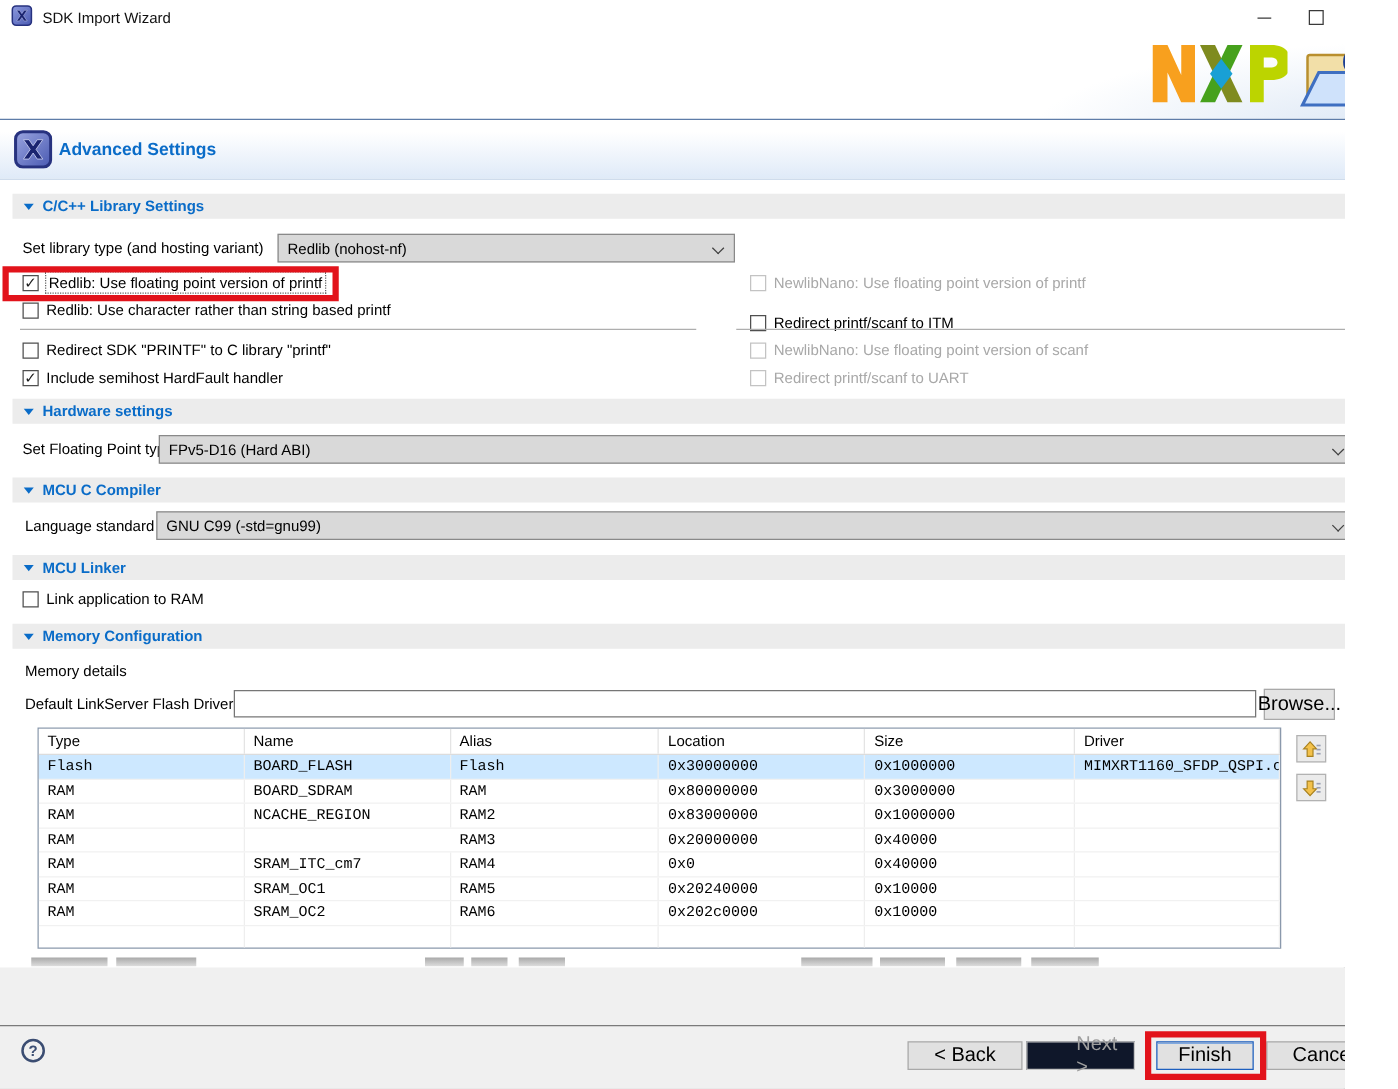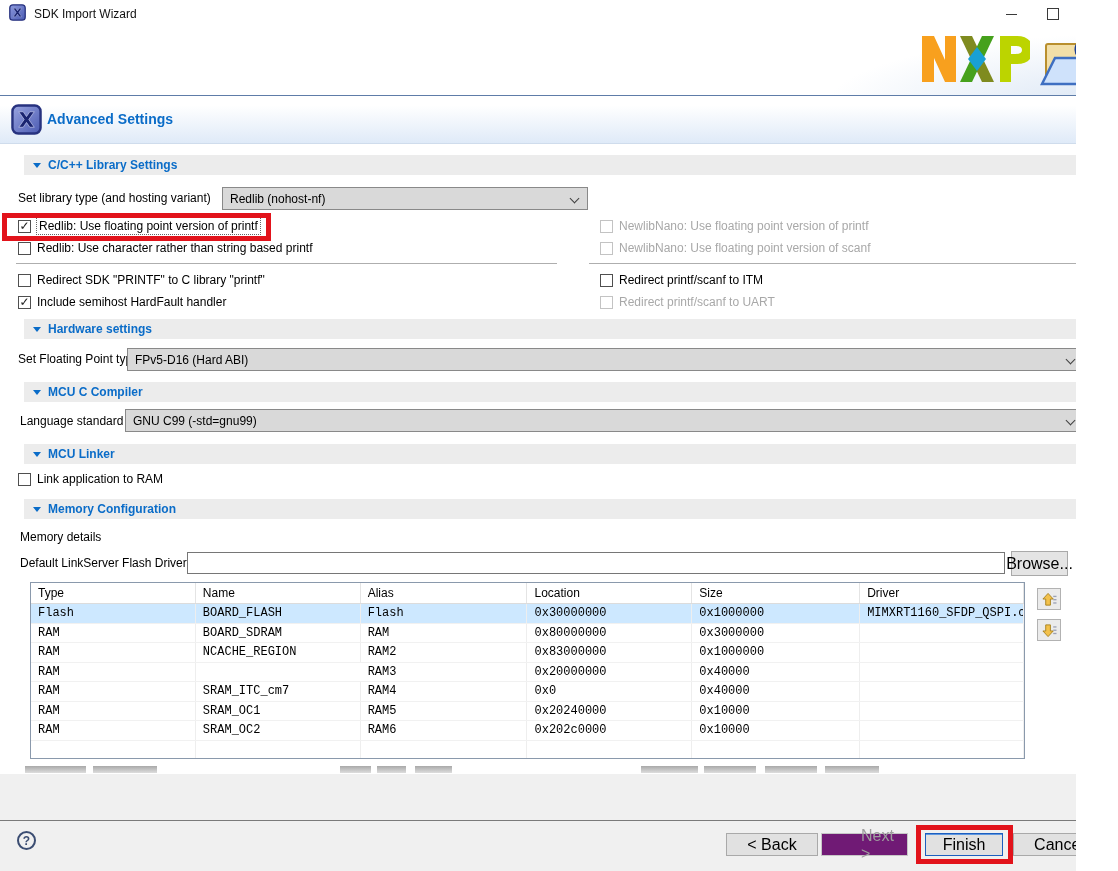--- a/index.html
+++ b/index.html
@@ -20,21 +20,21 @@
     background:radial-gradient(ellipse at 100% 120%, #d9e5f4 0%, rgba(255,255,255,0) 65%);}
   .nxp-logo{position:absolute;left:922px;top:8px;}
   .folder-icon{position:absolute;left:1040px;top:8px;}
   
   .content{position:absolute;left:0;top:95px;width:1118px;height:679px;background:#fff;
     border-top:1px solid #5e7ca8;box-sizing:border-box;}
   .page-header{position:absolute;left:0;top:0;width:1091px;height:48px;
     background:linear-gradient(#ffffff 20%, #dfeaf8 100%);border-bottom:1px solid #cfdcec;box-sizing:border-box;}
   .page-title{position:absolute;left:47px;top:15px;font-size:14px;font-weight:bold;color:#0a6cc8;}
   .mcux-icon{position:absolute;left:11px;top:8px;}
-  .sec-bar{position:absolute;left:24px;width:1077px;height:20px;background:#ececec;
+  .sec-bar{position:absolute;left:10px;width:1077px;height:20px;background:#ececec;
     display:flex;align-items:center;gap:7px;padding-left:9px;box-sizing:border-box;}
   .sec-title{font-weight:bold;color:#0a6cc8;font-size:12px;}
   .tri-down{width:0;height:0;border-left:4px solid transparent;border-right:4px solid transparent;
     border-top:5px solid #0a6cc8;flex:none;}
   .form-label{position:absolute;height:16px;line-height:16px;color:#000;white-space:nowrap;}
   .combo{position:absolute;height:23px;background:#d9d9d9;border:1px solid #898989;box-sizing:border-box;
     display:flex;align-items:center;padding:0 26px 0 7px;}
   .combo .chev{position:absolute;right:9px;top:7px;width:6px;height:6px;
     border-right:1.6px solid #404040;border-bottom:1.6px solid #404040;transform:rotate(45deg);}
   .text-input{position:absolute;border:1px solid #767676;background:#fff;box-sizing:border-box;
@@ -70,21 +70,21 @@
   .sb-chev.down{transform:rotate(45deg);margin-bottom:3px;}
   .sb-thumb{position:absolute;left:0;top:23px;width:18px;height:580px;background:#c2c2c2;}
   
   .footer{position:absolute;left:0;top:774px;width:1118px;height:97px;background:#f0f0f0;}
   .footer-sep{position:absolute;left:0;top:46px;width:1118px;height:1px;background:#7a7a7a;}
   .help-btn{position:absolute;left:17px;top:57px;width:19px;height:19px;border:2px solid #3b4d72;border-radius:50%;
     box-sizing:border-box;color:#3b4d72;font-weight:bold;font-size:12px;display:flex;align-items:center;justify-content:center;}
   .btn{position:absolute;height:23px;background:#e1e1e1;border:1px solid #a9a9a9;box-sizing:border-box;
     display:flex;align-items:center;justify-content:center;font-size:16px;color:#000;}
   .btn.default{border-color:#1d5fbf;box-shadow:inset 0 1px 0 #5f97e0;}
-  .btn.disabled{color:#9e9e9e;border-color:#c6c6c6;background:#701a75;padding-left:39px;}
+  .btn.disabled{color:#9e9e9e;border-color:#c6c6c6;background:#0f172a;padding-left:39px;}
   
   .red-box{position:absolute;border:5px solid #e2131b;box-sizing:border-box;pointer-events:none;}
 </style>
 </head>
 <body>
 
 <div class="window">
 
   <div class="titlebar">
     <span>
@@ -181,27 +181,27 @@
         <div class="cb-row">
           <span class="cb">✓</span>
           <span class="cb-lbl">Include semihost HardFault handler</span>
         </div>
       </div>
     <div class="cb-col" id="cb-col-right" style="left:600px;top:119px;">
         <div class="cb-row disabled">
           <span class="cb"></span>
           <span class="cb-lbl">NewlibNano: Use floating point version of printf</span>
         </div>
+        <div class="cb-row group-gap">
+          <span class="cb"></span>
+          <span class="cb-lbl">Redirect printf/scanf to ITM</span>
+        </div>
         <div class="cb-row disabled">
           <span class="cb"></span>
           <span class="cb-lbl">NewlibNano: Use floating point version of scanf</span>
-        </div>
-        <div class="cb-row group-gap">
-          <span class="cb"></span>
-          <span class="cb-lbl">Redirect printf/scanf to ITM</span>
         </div>
         <div class="cb-row disabled">
           <span class="cb"></span>
           <span class="cb-lbl">Redirect printf/scanf to UART</span>
         </div>
       </div>
     <div class="hsep" style="left:16px;top:167px;width:541px;"></div>
     <div class="hsep" style="left:589px;top:167px;width:498px;"></div>
 
     <div class="sec-bar" style="top:223px;">

